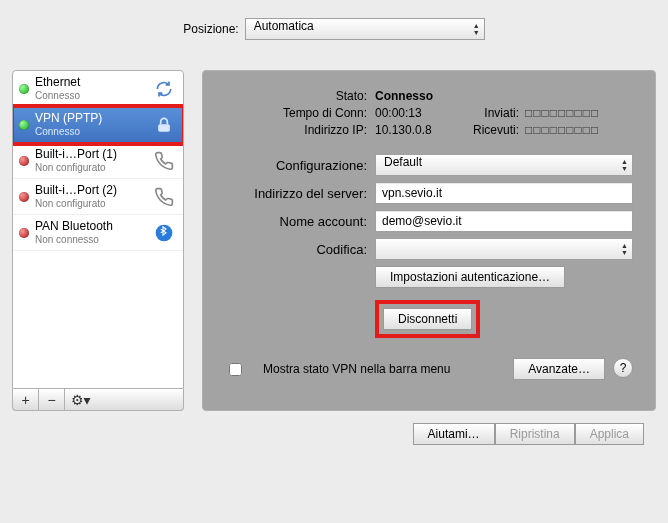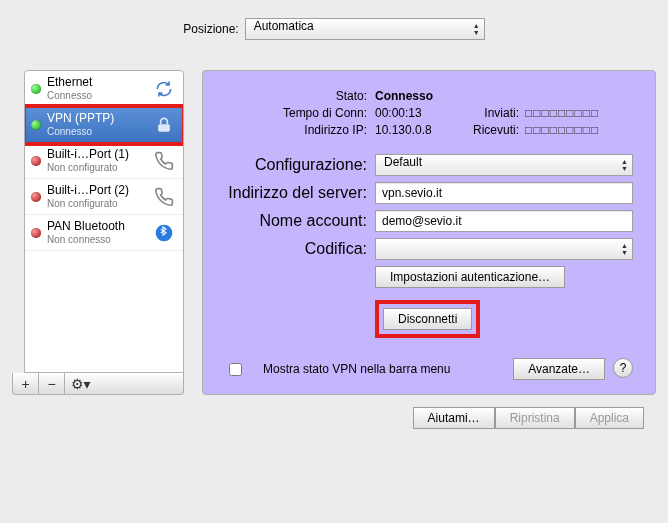--- a/index.html
+++ b/index.html
@@ -51,21 +51,20 @@
     width: 172px;
     display:flex;
     flex-direction:column;
   }
   .conn-list {
     flex:1;
     border: 1px solid #b0b0b0;
     border-radius: 4px 4px 0 0;
     background: #fff;
     overflow: hidden;
-    margin-left: 12px;
   }
   .conn-item {
     display: flex;
     align-items: center;
     height: 36px;
     padding: 0 6px;
     border-bottom: 1px solid #eee;
     gap: 6px;
   }
   .conn-item.selected {
@@ -119,35 +118,35 @@
     display:flex;align-items:center;justify-content:center;
     border-right: 1px solid #b0b0b0;
     font-size:14px;
     color:#333;
   }
   .fbtn:last-child{border-right:none; flex:1; justify-content:flex-start; padding-left:6px;}
   .detail-pane {
     flex:1;
     border: 1px solid #b0b0b0;
     border-radius: 4px;
-    background: #c4b5fd;
-    padding: 18px 22px 14px 22px;
+    background: #a3a3a3;
+    padding: 18px 22px 30px 22px;
     display:flex;
     flex-direction:column;
   }
   .form-row {
     display:flex;
     align-items:center;
     margin-bottom: 6px;
   }
   .form-row .lbl {
     width: 150px;
     text-align: right;
     padding-right: 8px;
-    font-size: 16px;
+    font-size: 13px;
   }
   .form-row .val {
     flex:1;
     font-size: 12.5px;
   }
   .aqua-input {
     height: 22px;
     width: 100%;
     border: 1px solid #a0a0a0;
     background: #fff;

